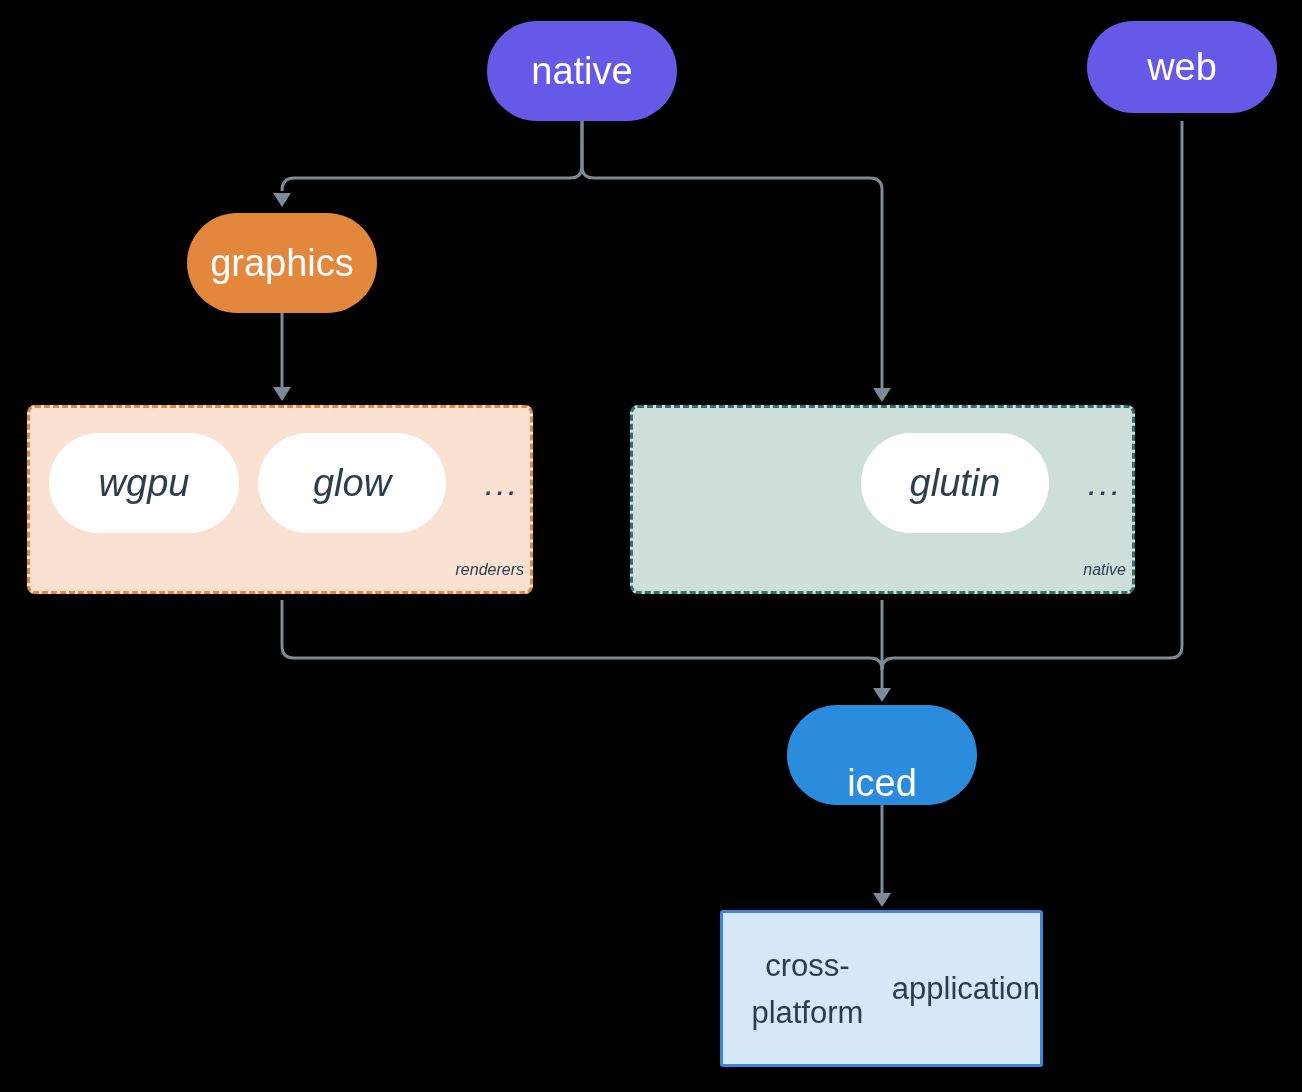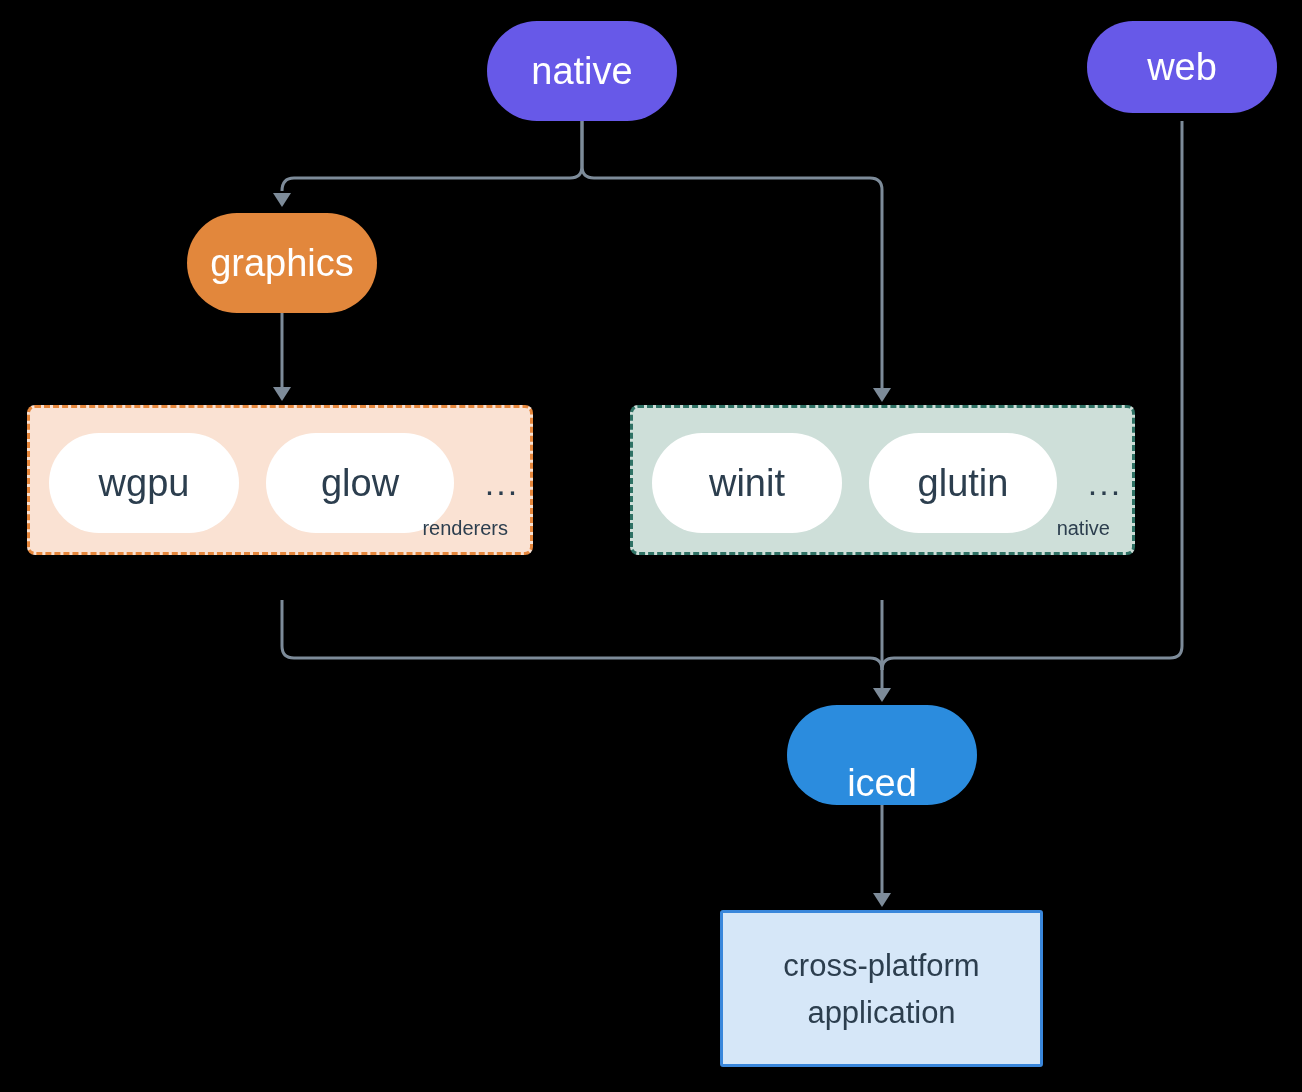--- a/index.html
+++ b/index.html
@@ -40,70 +40,70 @@
     color: var(--dark-text, #2C3E4E);
   }
   .pill-native  { left: 487px;  top: 21px;  width: 190px; height: 100px; }
   .pill-web     { left: 1087px; top: 21px;  width: 190px; height: 92px; }
   .pill-graphics{ left: 187px;  top: 213px; width: 190px; height: 100px; }
   .pill-iced    { left: 787px;  top: 705px; width: 190px; height: 100px; align-items: flex-end; }
   .group-box {
     position: absolute;
     top: 405px;
     width: 506px;
-    height: 150px;
+    height: 189px;
     border-radius: 8px;
     box-sizing: border-box;
+    font-style: italic;
   }
   .group-renderers {
     left: 27px;
     background: var(--renderers-fill, #FAE2D3);
     border: 3px dashed var(--renderers-border, #E6873C);
   }
   .group-shells {
     left: 630px;
     width: 505px;
     background: var(--shells-fill, #CEDFD9);
     border: 3px dashed var(--shells-border, #2F7265);
   }
   .group-box .pill { top: 25px; height: 100px; }
   .gp-1 { left: 19px;  width: 190px; }
-  .gp-2 { left: 236px; width: 188px; justify-content: center; }
+  .gp-2 { left: 228px; width: 188px; justify-content: center; }
   .ellipsis {
     position: absolute;
     left: 436px;
     top: 25px;
     width: 72px;
     height: 100px;
     display: flex;
     align-items: center;
     justify-content: center;
     font-size: 34px;
     letter-spacing: 2px;
     color: var(--dark-text, #2C3E4E);
   }
   .group-label {
     position: absolute;
-    right: 22px;
+    right: 6px;
     bottom: 12px;
-    font-size: 20px;
+    font-size: 16px;
     color: var(--dark-text, #2C3E4E);
   }
   .app-box {
     position: absolute;
     left: 720px;
     top: 910px;
     width: 323px;
     height: 157px;
     box-sizing: border-box;
     background: var(--app-fill, #D6E7F8);
     border: 3px solid var(--app-border, #3A87DB);
     border-radius: 3px;
     display: flex;
-    flex-direction: column;
     align-items: center;
     justify-content: center;
     color: var(--dark-text, #2C3E4E);
     font-size: 31px;
     line-height: 47px;
     text-align: center;
   }
 </style>
 </head>
 <body>
@@ -149,23 +149,20 @@
       <span>wgpu</span>
     </div>
     <div class="pill pill-white gp-2">
       <span>glow</span>
     </div>
     <div class="ellipsis">...</div>
     <div class="group-label">renderers</div>
   </div>
 
   <div class="group-box group-shells">
-    <div class="pill pill-white gp-1">
-      <span>winit</span>
-    </div>
     <div class="pill pill-white gp-2">
       <span>glutin</span>
     </div>
     <div class="ellipsis">...</div>
     <div class="group-label">native</div>
   </div>
 
   <div class="pill pill-iced">
     <span>iced</span>
   </div>

